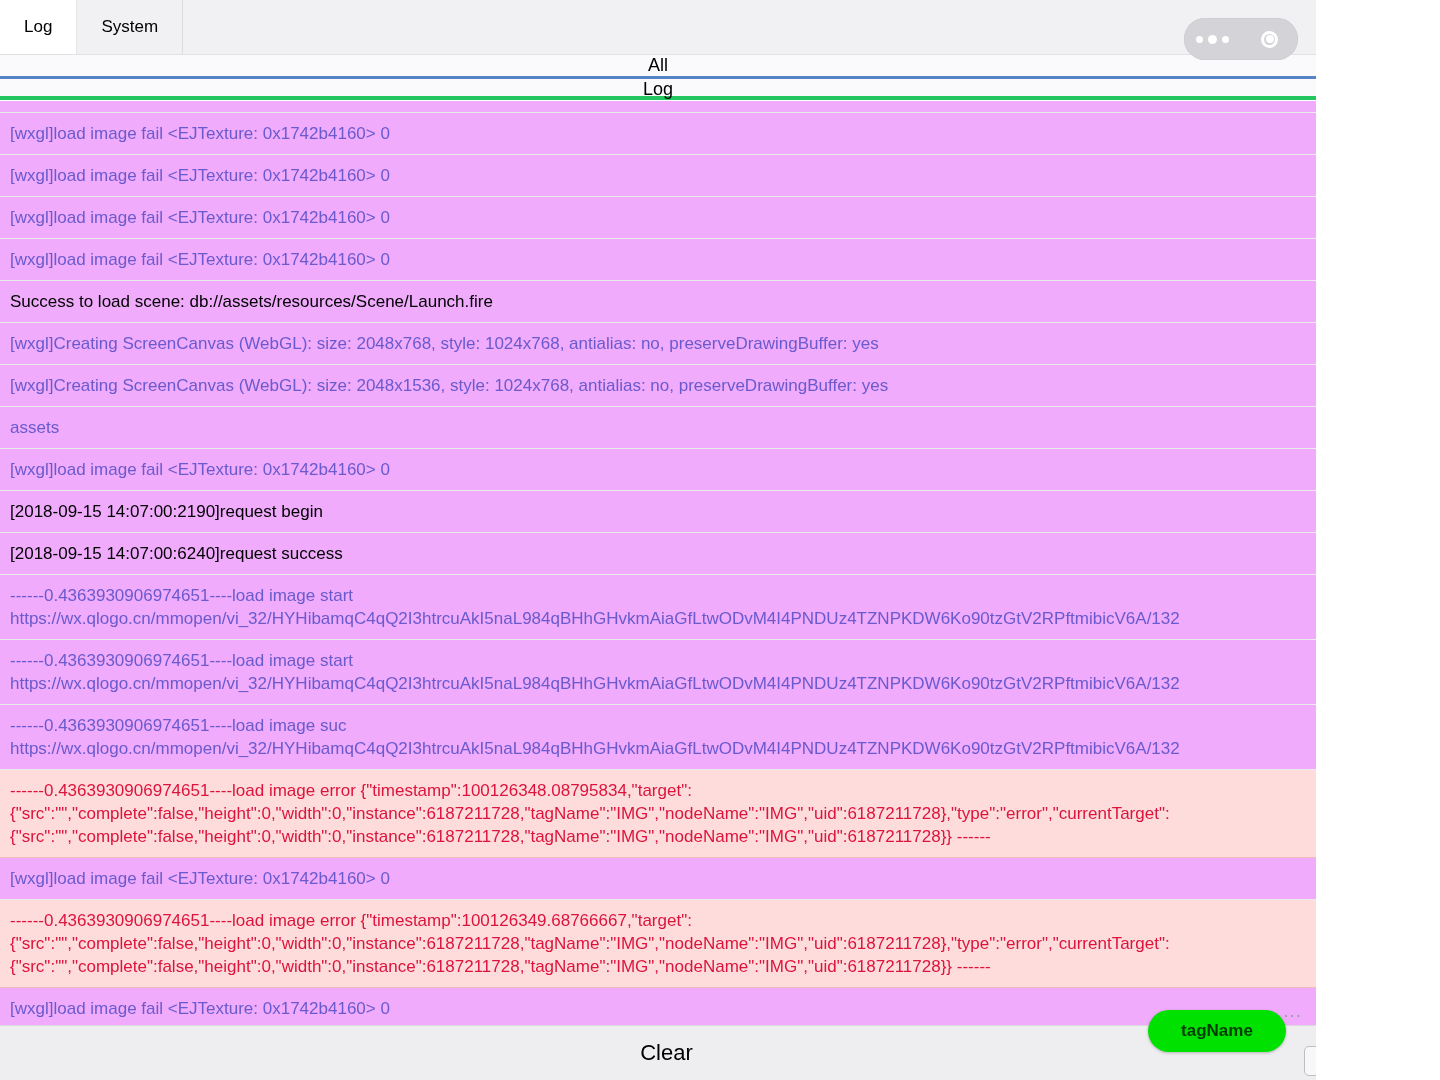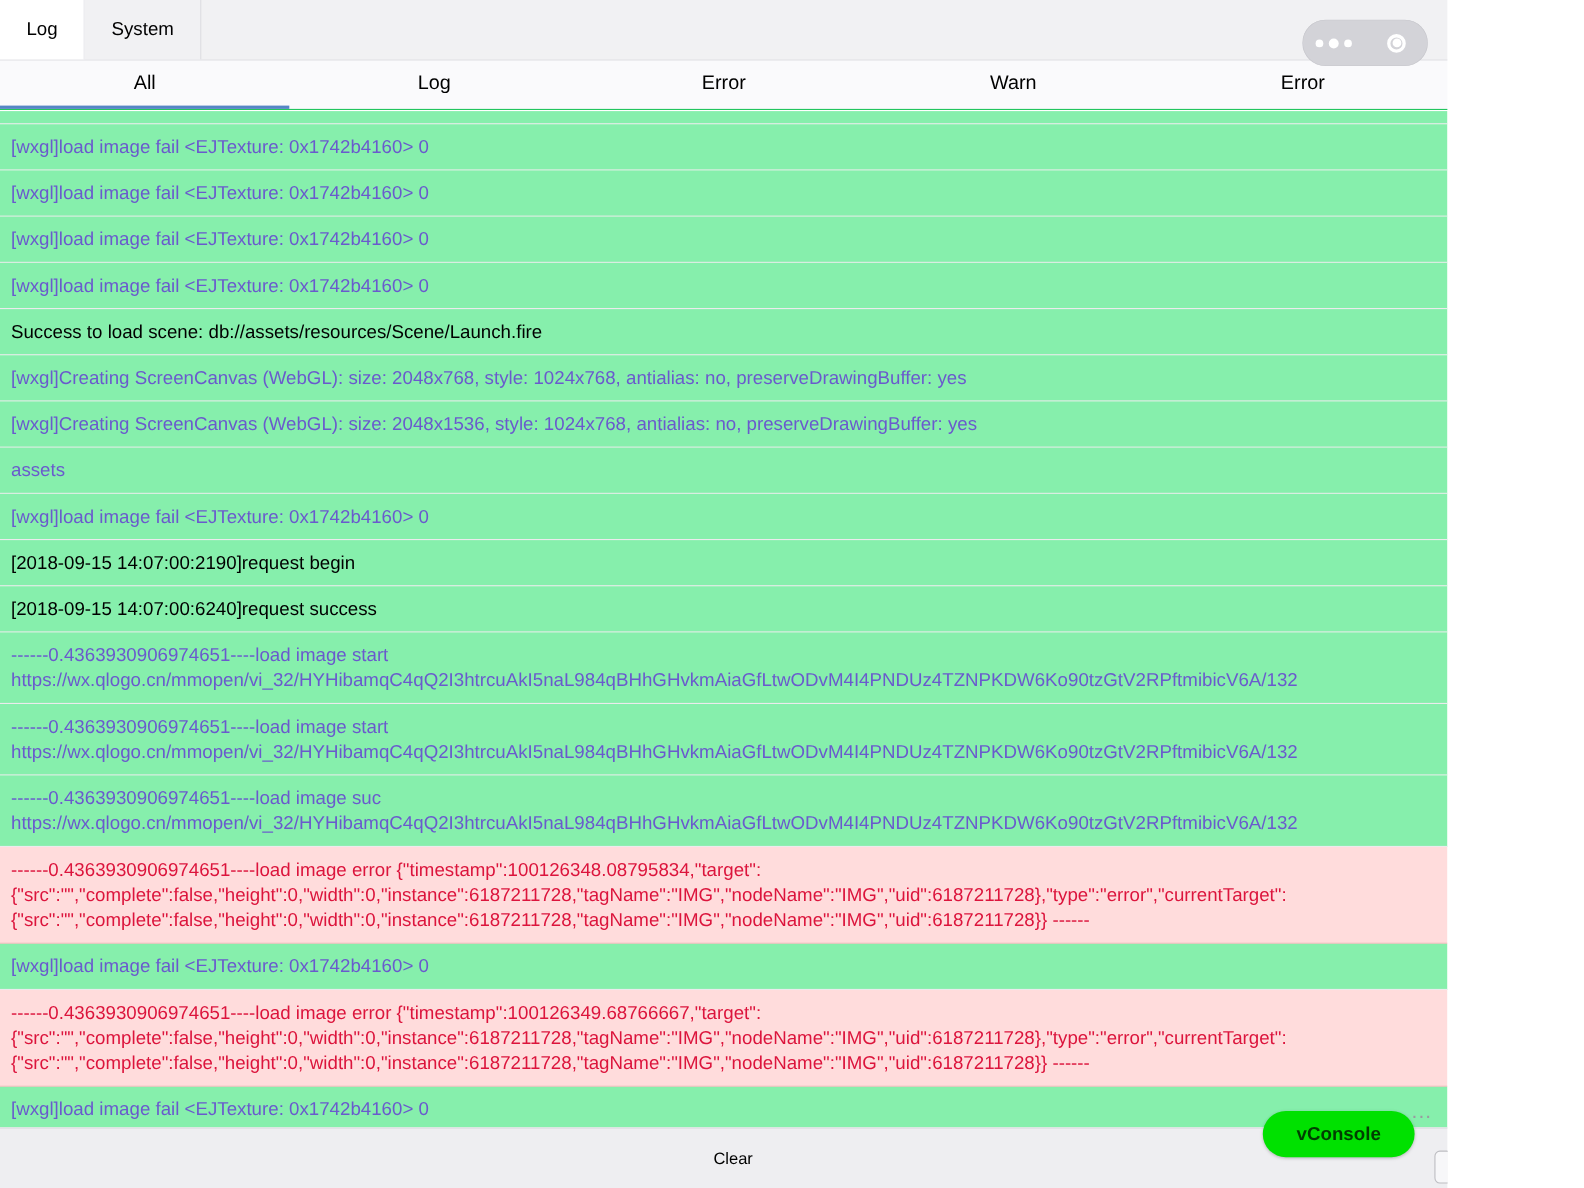--- a/index.html
+++ b/index.html
@@ -26,38 +26,38 @@
            border-radius:21px;display:flex;z-index:30;box-shadow:0 0 0 0.5px #c7c7cc inset;}
   .capsule-half{flex:1;display:flex;align-items:center;justify-content:center;cursor:pointer;}
   .capsule-dots{display:flex;align-items:center;gap:5px;}
   .capsule-dots i{display:block;width:7px;height:7px;border-radius:50%;background:#fff;}
   .capsule-dots i.mid{width:9px;height:9px;}
   .capsule-ring{position:relative;width:17px;height:17px;border:3.5px solid #fff;border-radius:50%;}
   .capsule-ring::after{content:"";position:absolute;left:50%;top:50%;width:8px;height:8px;margin:-4px 0 0 -4px;
            border-radius:50%;background:#fff;}
 
   
-  .filterbar{height:45px;background:#FAFAFC;border-bottom:1px solid #22c55e;display:flex;}
+  .filterbar{height:45px;background:#FAFAFC;border-bottom:4px solid #22c55e;display:flex;flex-direction:column;}
   .filter-tab{flex:1;display:flex;align-items:center;justify-content:center;font-size:18px;color:#000;
               cursor:pointer;border-bottom:3px solid transparent;}
   .filter-tab.active{border-bottom:3px solid var(--accent-blue);}
 
   
   .loglist{position:absolute;top:101px;left:0;right:0;bottom:55px;background:#fff;overflow:hidden;}
   .log-row{padding:9px 10px;font-size:17px;line-height:23px;border-bottom:1px solid #EBEBED;
-           word-break:break-all;background:#86efac;}
+           word-break:break-all;background:#f0abfc;}
   .log-row.level-info{color:var(--info-purple);}
   .log-row.level-log{color:#000;}
   .log-row.level-error{color:var(--error-red);background:var(--error-bg);border-bottom:1px solid #F2BCBE;}
   .log-row.partial-top{height:12px;padding:0;}
 
   
   .bottombar{position:absolute;left:0;right:0;bottom:0;height:55px;background:#EEEEF1;
              border-top:1px solid #DBDBDF;display:flex;z-index:10;}
-  .clear-btn{flex:1;border:none;background:transparent;font-size:15px;color:#000;cursor:pointer;
+  .clear-btn{flex:1;border:none;background:transparent;font-size:22px;color:#000;cursor:pointer;
              font-family:"Liberation Sans",sans-serif;padding-left:17px;}
 
   
   .vconsole-btn{position:absolute;right:30px;bottom:28px;width:138px;height:42px;border:none;
                 border-radius:21px;background:var(--green);color:rgba(0,25,0,0.82);font-size:17px;
                 font-weight:bold;cursor:pointer;z-index:20;font-family:"Liberation Sans",sans-serif;
                 box-shadow:0 1px 3px rgba(0,0,0,0.25);}
 
   
   .cutoff-ellipsis{position:absolute;right:14px;bottom:58px;font-size:19px;color:#9a9aa0;z-index:15;letter-spacing:1px;}
@@ -158,19 +158,19 @@
         <div>{"src":"","complete":false,"height":0,"width":0,"instance":6187211728,"tagName":"IMG","nodeName":"IMG","uid":6187211728}} ------</div>
       </div>
       <div class="log-row level-info">
         <div>[wxgl]load image fail &lt;EJTexture: 0x1742b4160&gt; 0</div>
       </div>
     </div>
 
   <div class="cutoff-ellipsis">...</div>
   <div class="cutoff-corner-box"></div>
 
-  <button class="vconsole-btn">vConsole</button>
+  <button class="vconsole-btn">tagName</button>
 
   <div class="bottombar">
     <button class="clear-btn">Clear</button>
   </div>
 
 </div>
 
 </body></html>

